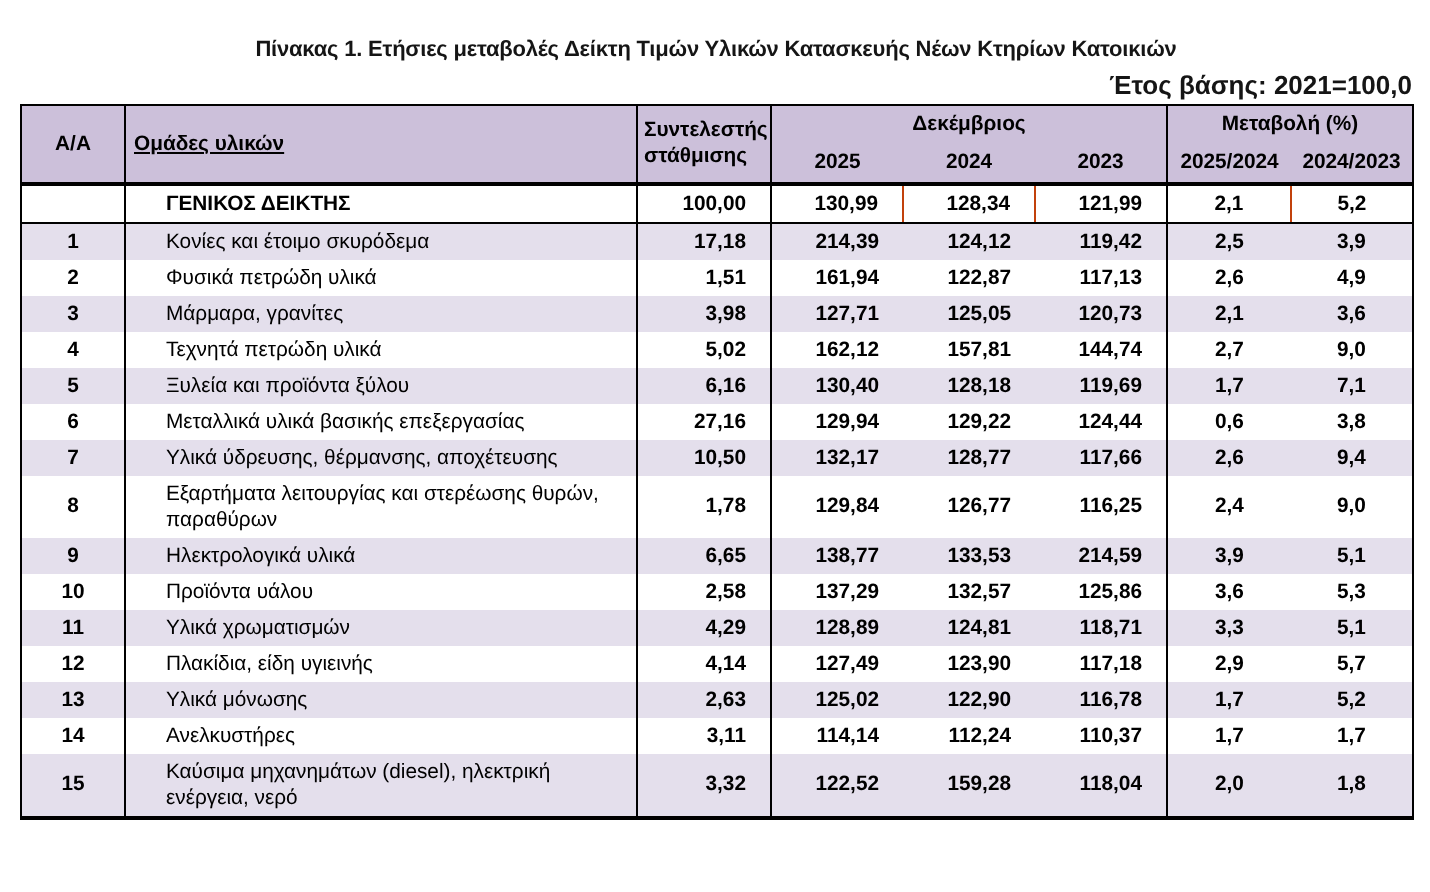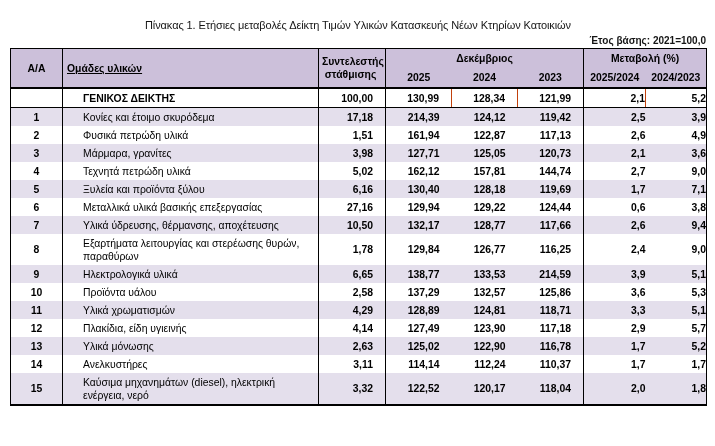--- a/index.html
+++ b/index.html
@@ -1,35 +1,35 @@
 <!DOCTYPE html>
 <html><head>
 <meta charset="utf-8">
 <style>
   * { margin:0; padding:0; box-sizing:border-box; }
   html,body { width:715px; height:446px; background:#fff; color:#000;
               font-family:"Liberation Sans", sans-serif; overflow:hidden; }
   .page { padding:10px 9px 0 10px; }
-  .title { text-align:center; font-weight:normal; font-size:11px; color:#151515; margin-top:9px; letter-spacing:-0.1px; }
-  .base-year { text-align:right; font-weight:bold; font-size:10px; margin:4px 0 2px; color:#151515; }
+  .title { text-align:center; font-weight:bold; font-size:11px; color:#151515; margin-top:9px; letter-spacing:-0.1px; }
+  .base-year { text-align:right; font-weight:bold; font-size:13px; margin:4px 0 2px; color:#151515; }
   table { width:696px; border-collapse:collapse; table-layout:fixed;
           border:1.5px solid #000; }
   thead th { background:#ccc0da; font-weight:bold; font-size:10.4px; line-height:13px;
              padding:3px 3px; vertical-align:middle; text-align:center; }
   th.tal { text-align:left; padding-left:4px;text-decoration:underline; }
-  th.tar { text-align:center; padding-right:6px; }
+  th.tar { text-align:left; padding-right:6px; }
   .bl { border-left:1px solid #000; }
   .hbot { border-bottom:2.5px solid #000; }
   tbody td { font-size:10.4px; line-height:13px; padding:2.5px 0; vertical-align:middle; background:#fff; }
   tr.general td { font-weight:bold; border-bottom:1.8px solid #000; }
   tr.stripe td { background:#e4dfec; }
   td.no  { text-align:center; font-weight:bold; }
   td.lbl { text-align:left; padding-left:20px; }
   td.num { text-align:right; padding-right:12px; font-weight:bold; }
-  td.cnum{ text-align:right; padding-right:0; font-weight:bold; }
+  td.cnum{ text-align:center; padding-right:0; font-weight:bold; }
   .thin-l { border-left:1px solid #c2410c; }
   table { border-bottom:2px solid #000; }
   .footnote { font-style:italic; font-size:10.4px; line-height:15px; margin-top:6px; color:#151515; width:700px; }
 </style>
 </head>
 <body>
 
 <div class="page">
   <div class="title">Πίνακας 1. Ετήσιες μεταβολές Δείκτη Τιμών Υλικών Κατασκευής Νέων Κτηρίων Κατοικιών</div>
   <div class="base-year">Έτος  βάσης: 2021=100,0</div>
@@ -210,21 +210,21 @@
           <td class="num">112,24</td>
           <td class="num">110,37</td>
           <td class="cnum bl">1,7</td>
           <td class="cnum">1,7</td>
         </tr>
         <tr class="stripe">
           <td class="no">15</td>
           <td class="lbl bl">Καύσιμα μηχανημάτων (diesel), ηλεκτρική ενέργεια, νερό</td>
           <td class="num bl">3,32</td>
           <td class="num bl">122,52</td>
-          <td class="num">120,17</td>
+          <td class="num">159,28</td>
           <td class="num">118,04</td>
           <td class="cnum bl">2,0</td>
           <td class="cnum">1,8</td>
         </tr>
       </tbody>
   </table>
 
 </div>
 
 </body></html>

